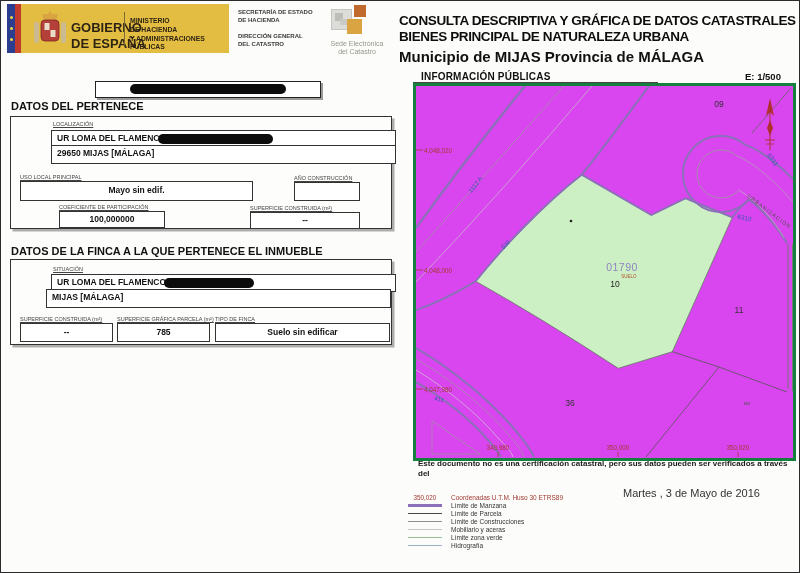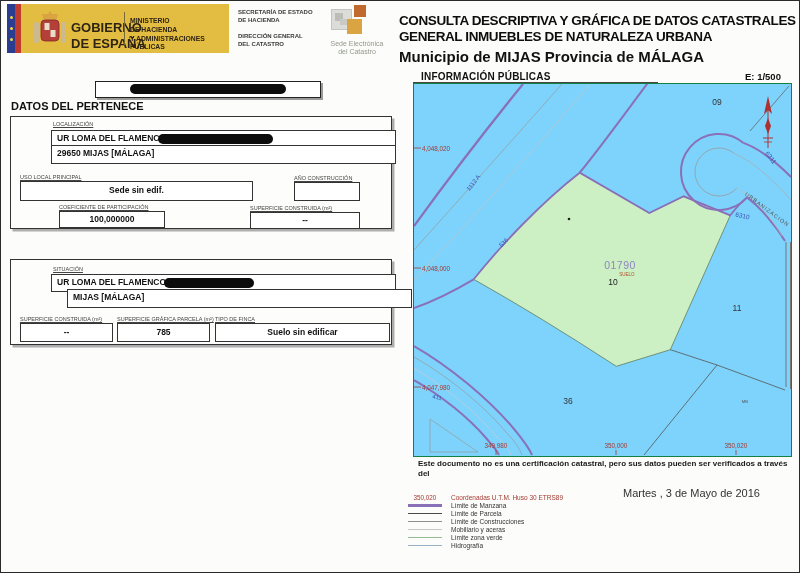--- a/index.html
+++ b/index.html
@@ -33,21 +33,21 @@
   .sec-title{font-size:11px;font-weight:bold;}
   .databox{border:1px solid #333;background:#fdfdfb;box-shadow:2.5px 2.5px 0 #adadad;}
   .flabel{position:absolute;font-size:5.5px;color:#444;text-decoration:underline;white-space:nowrap;}
   .fbox{position:absolute;border:1px solid #333;background:#fff;font-size:8.5px;font-weight:bold;color:#111;}
   .fbox.lh{line-height:15px;padding-left:5px;white-space:nowrap;}
   .fbox.ctr{text-align:center;}
   
   .info-graf{left:420px;top:70px;font-size:10px;font-weight:bold;letter-spacing:0.2px;}
   .info-underline{left:412px;top:81px;width:245px;height:1px;background:#444;}
   .escala{left:744px;top:70px;font-size:9.5px;font-weight:bold;}
-  .map-frame{left:412px;top:82px;width:377px;height:372px;border:1px solid #15803d;background:#7dd3fc;}
+  .map-frame{left:412px;top:82px;width:377px;height:372px;border:3px solid #15803d;background:#d946ef;}
   .disclaimer{left:417px;top:458px;width:378px;font-size:8px;font-weight:bold;line-height:1.2;color:#1a1a1a;}
   .doc-date{left:622px;top:486px;font-size:11px;color:#333;}
   
   .legend{left:407px;top:492px;width:230px;}
   .lrow{display:flex;align-items:center;height:8px;}
   .lswatch{width:34px;display:flex;align-items:center;justify-content:center;flex:none;}
   .lline{width:34px;}
   .llabel{margin-left:9px;font-size:6.5px;color:#333;white-space:nowrap;}
   .lcoord{font-size:6.3px;color:#a33a32;width:34px;text-align:center;flex:none;}
   .llabel.red{color:#a33a32;}
@@ -99,55 +99,56 @@
     <div class="sq sq-gold"></div>
     <div class="sq sq-orange"></div>
     <div class="abs sede-text">
       <div>Sede Electrónica</div>
       <div>del Catastro</div>
     </div>
   </div>
 
   <div class="abs title-block">
     <div class="title-l">CONSULTA DESCRIPTIVA Y GRÁFICA DE DATOS CATASTRALES</div>
-    <div class="title-l">GENERAL INMUEBLES DE NATURALEZA URBANA</div>
+    <div class="title-l">BIENES PRINCIPAL DE NATURALEZA URBANA</div>
     <div class="muni">Municipio de MIJAS Provincia de MÁLAGA</div>
   </div>
 
   <div class="abs ref-box">
     <div class="redact" style="left:34px;top:2px;width:156px;height:10px"></div>
   </div>
 
   <div class="abs sec-title" style="left:10px;top:99px">DATOS DEL PERTENECE</div>
   <div class="abs databox" style="left:9px;top:115px;width:380px;height:111px">
     <div class="flabel" style="left:42px;top:4px">LOCALIZACIÓN</div>
     <div class="fbox lh" style="left:40px;top:13px;width:338px;height:16px">
       <span>UR LOMA DEL FLAMENCO</span>
       <div class="redact" style="left:106px;top:3px;width:115px;height:10px"></div>
     </div>
     <div class="fbox lh" style="left:40px;top:28px;width:338px;height:17px">
       <span>29650 MIJAS [MÁLAGA]</span>
     </div>
     <div class="flabel" style="left:9px;top:57px">USO LOCAL PRINCIPAL</div>
-    <div class="fbox ctr" style="left:9px;top:64px;width:231px;height:18px;line-height:17px">Sede sin edif.</div>
+    <div class="fbox ctr" style="left:9px;top:64px;width:231px;height:18px;line-height:17px">Mayo sin edif.</div>
     <div class="flabel" style="left:283px;top:58px">AÑO CONSTRUCCIÓN</div>
     <div class="fbox ctr" style="left:283px;top:65px;width:64px;height:17px;line-height:16px"></div>
     <div class="flabel" style="left:48px;top:87px">COEFICIENTE DE PARTICIPACIÓN</div>
     <div class="fbox ctr" style="left:48px;top:94px;width:104px;height:15px;line-height:14px">100,000000</div>
     <div class="flabel" style="left:239px;top:88px">SUPERFICIE CONSTRUIDA (m²)</div>
     <div class="fbox ctr" style="left:239px;top:95px;width:108px;height:15px;line-height:14px">--</div>
   </div>
 
+  <div class="abs sec-title" style="left:10px;top:244px">DATOS DE LA FINCA A LA QUE PERTENECE EL INMUEBLE</div>
   <div class="abs databox" style="left:9px;top:258px;width:380px;height:84px">
     <div class="flabel" style="left:42px;top:6px">SITUACIÓN</div>
     <div class="fbox lh" style="left:40px;top:14px;width:338px;height:16px">
       <span>UR LOMA DEL FLAMENCO</span>
       <div class="redact" style="left:112px;top:3px;width:90px;height:10px"></div>
     </div>
-    <div class="fbox lh" style="left:56px;top:29px;width:338px;height:17px">
+    <div class="fbox lh" style="left:35px;top:29px;width:338px;height:17px">
       <span>MIJAS [MÁLAGA]</span>
     </div>
     <div class="flabel" style="left:9px;top:56px">SUPERFICIE CONSTRUIDA (m²)</div>
     <div class="fbox ctr" style="left:9px;top:63px;width:91px;height:17px;line-height:16px">--</div>
     <div class="flabel" style="left:106px;top:56px">SUPERFICIE GRÁFICA PARCELA (m²)</div>
     <div class="fbox ctr" style="left:106px;top:63px;width:91px;height:17px;line-height:16px">785</div>
     <div class="flabel" style="left:204px;top:56px">TIPO DE FINCA</div>
     <div class="fbox ctr" style="left:204px;top:63px;width:173px;height:17px;line-height:16px">Suelo sin edificar</div>
   </div>
 

